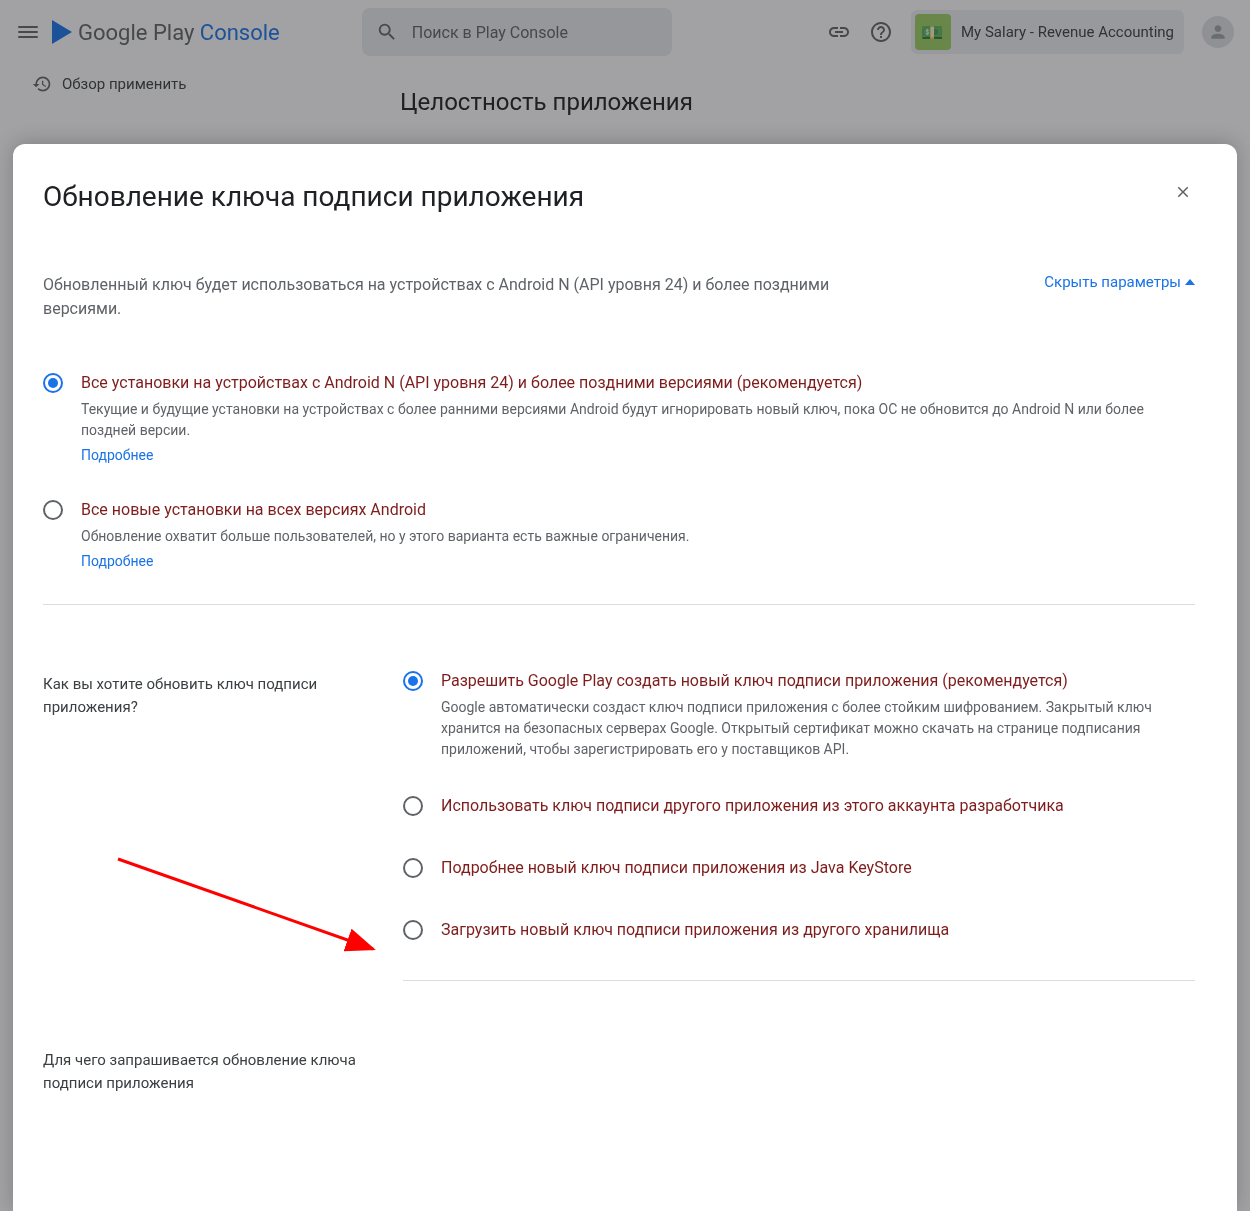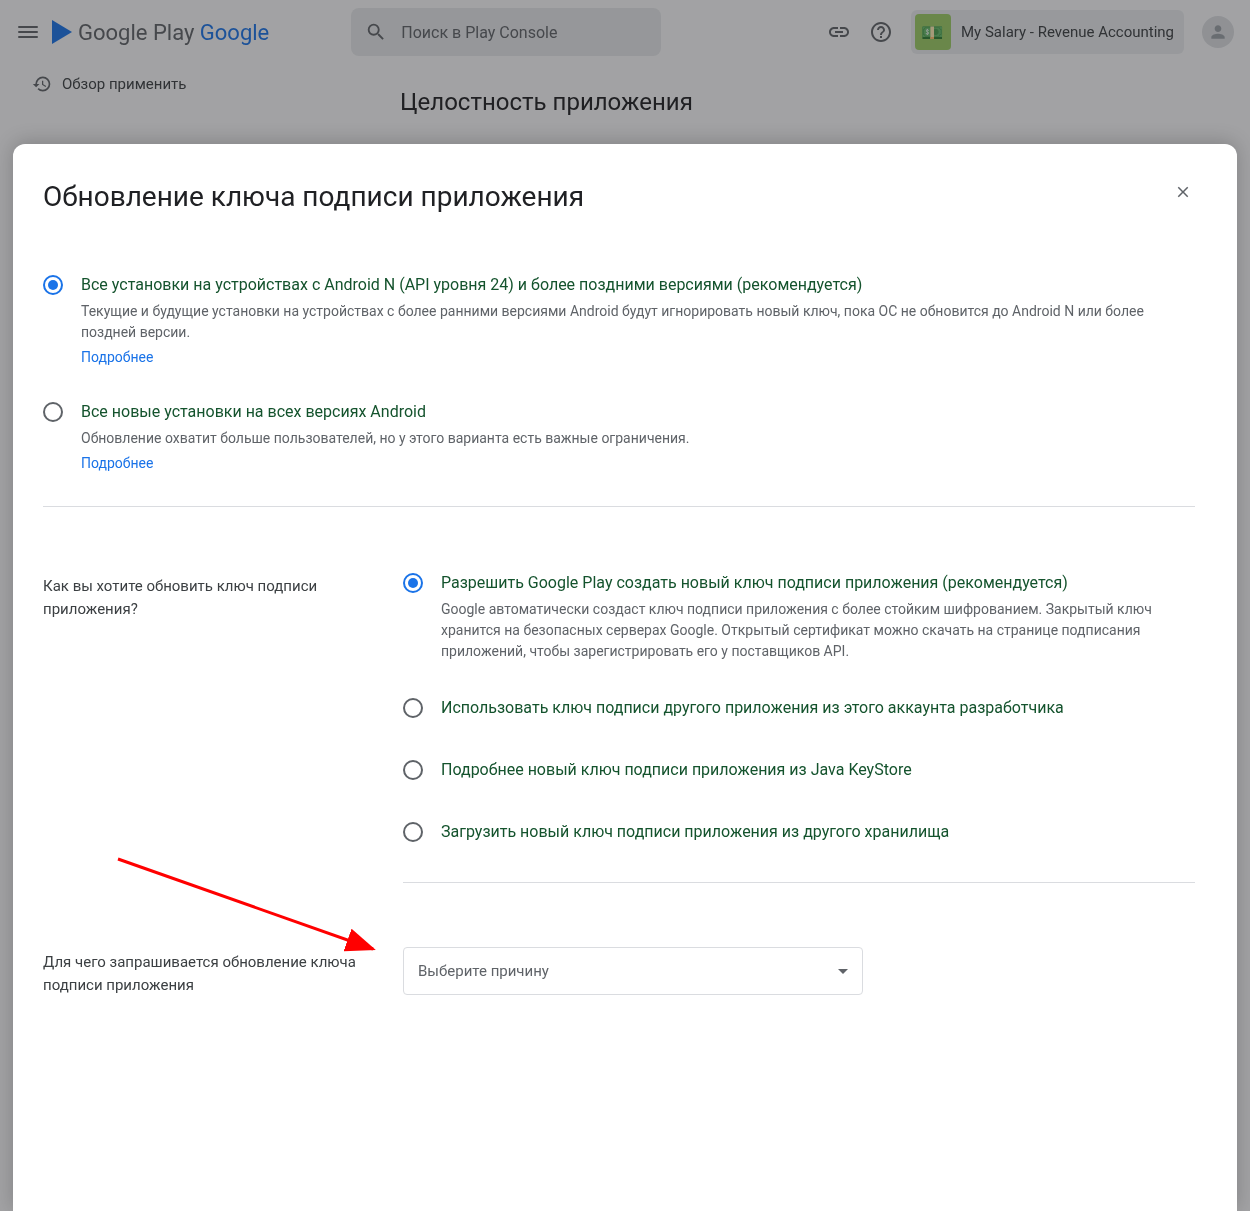--- a/index.html
+++ b/index.html
@@ -180,21 +180,21 @@
     content: '';
     position: absolute;
     top: 3px; left: 3px;
     width: 10px; height: 10px;
     background: #1a73e8;
     border-radius: 50%;
   }
   .radio-content { flex: 1; }
   .radio-label {
     font-size: 16px;
-    color: #14532d;
+    color: #7f1d1d;
     line-height: 1.5;
     margin-bottom: 4px;
   }
   .radio-desc {
     font-size: 14px;
     color: #5f6368;
     line-height: 1.5;
   }
   .link {
     color: #1a73e8;
@@ -242,21 +242,21 @@
 <div class="backdrop">
   <div class="top-bar">
     <div class="hamburger-icon">
       <span></span>
         <span></span>
         <span></span>
     </div>
     <div class="logo-area">
       <div class="play-logo"></div>
       <span class="logo-text">
-        <span>Google Play</span> <span class="console">Google</span>
+        <span>Google Play</span> <span class="console">Console</span>
       </span>
     </div>
     <div class="search-box">
       <svg class="search-icon-svg" viewBox="0 0 24 24">
           <path d="M15.5 14h-.79l-.28-.27A6.471 6.471 0 0016 9.5 6.5 6.5 0 109.5 16c1.61 0 3.09-.59 4.23-1.57l.27.28v.79l5 4.99L20.49 19l-4.99-5zm-6 0C7.01 14 5 11.99 5 9.5S7.01 5 9.5 5 14 7.01 14 9.5 11.99 14 9.5 14z"></path>
         </svg>
       <span class="search-placeholder">Поиск в Play Console</span>
     </div>
     <div class="top-right">
       <svg class="top-icon" viewBox="0 0 24 24">
@@ -290,20 +290,27 @@
 <div class="modal">
   <div class="modal-header">
     <div class="modal-title">Обновление ключа подписи приложения</div>
     <div class="close-btn">
       <svg width="18" height="18" viewBox="0 0 24 24" fill="#5f6368">
           <path d="M19 6.41L17.59 5 12 10.59 6.41 5 5 6.41 10.59 12 5 17.59 6.41 19 12 13.41 17.59 19 19 17.59 13.41 12z"></path>
         </svg>
     </div>
   </div>
 
+  <div class="intro-row">
+    <div class="intro-text">Обновленный ключ будет использоваться на устройствах с Android N (API уровня 24) и более поздними версиями.</div>
+    <div class="toggle-link">
+      <span>Скрыть параметры</span>
+      <span class="chevron-up"></span>
+    </div>
+  </div>
 
   <div class="section">
     <div class="section-body">
       <div class="radio-item">
         <div class="radio checked"></div>
         <div class="radio-content">
           <div class="radio-label">Все установки на устройствах с Android N (API уровня 24) и более поздними версиями (рекомендуется)</div>
           <div class="radio-desc">Текущие и будущие установки на устройствах с более ранними версиями Android будут игнорировать новый ключ, пока ОС не обновится до Android N или более поздней версии.</div>
           <span class="link">Подробнее</span>
         </div>
@@ -347,26 +354,20 @@
         <div class="radio-content">
           <div class="radio-label">Загрузить новый ключ подписи приложения из другого хранилища</div>
         </div>
       </div>
       <div class="divider"></div>
     </div>
   </div>
 
   <div class="section">
     <div class="section-label">Для чего запрашивается обновление ключа подписи приложения</div>
-    <div class="section-body">
-      <div class="select-box">
-        <span>Выберите причину</span>
-        <span class="dropdown-caret"></span>
-      </div>
-    </div>
   </div>
 
   <svg class="arrow-annotation" viewBox="0 0 280 110">
     <defs>
       <marker id="arrowhead" markerWidth="10" markerHeight="8" refX="9" refY="4" orient="auto">
         <polygon points="0 0, 10 4, 0 8" fill="#ff0000"></polygon>
       </marker>
     </defs>
     <line x1="5" y1="5" x2="260" y2="95" stroke="#ff0000" stroke-width="3" marker-end="url(#arrowhead)"></line>
   </svg>

